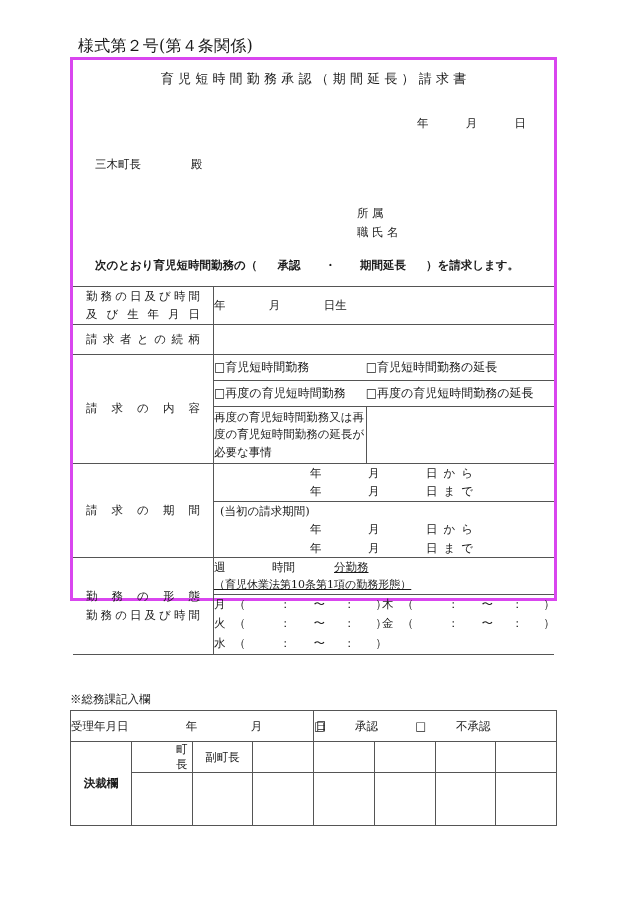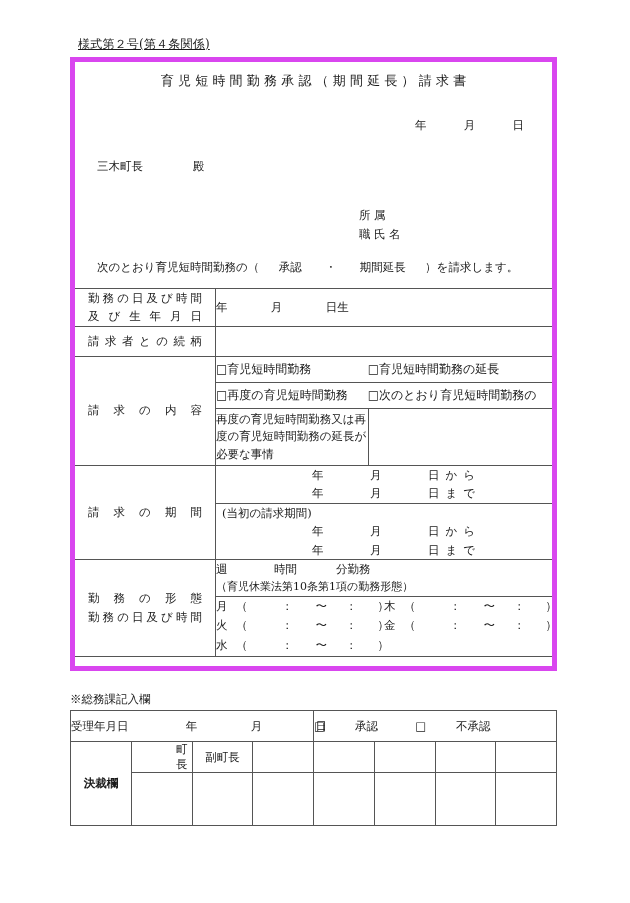--- a/index.html
+++ b/index.html
@@ -20,34 +20,33 @@
     left: 0; top: 0;
     width: 630px;
     height: 903px;
   }
 
   
   .form-no {
     position: absolute;
     left: 78px;
     top: 36px;
-    font-size: 12px;
+    font-size: 16px;
     letter-spacing: 0.2px;
     white-space: nowrap;
-    text-decoration: underline;
   }
 
   
   .main-box {
     position: absolute;
     left: 70px;
     top: 57px;
     width: 487px;
-    height: 614px;
-    border: 5px solid #d946ef;
+    height: 544px;
+    border: 3px solid #d946ef;
     box-sizing: border-box;
   }
 
   
   .upper {
     position: relative;
     height: 226px;
   }
   .title {
     position: absolute;
@@ -84,20 +83,21 @@
     line-height: 1.65;
     white-space: nowrap;
   }
   .affiliation div { letter-spacing: 3.5px; }
   .intro {
     position: absolute;
     left: 22px;
     top: 198px;
     font-size: 11.5px;
     white-space: nowrap;
+    font-weight: bold;
   }
   .intro .gap-s { display: inline-block; width: 12px; }
   .intro .gap-m { display: inline-block; width: 16px; }
 
   
   table.grid {
     border-collapse: collapse;
     width: 100%;
     table-layout: fixed;
   }
@@ -161,20 +161,21 @@
   .per .m { display: inline-block; width: 58px; }
   .per .d { display: inline-block; }
   .per .tail { display: inline-block; letter-spacing: 6px; margin-left: 6px; }
   .per-head { padding-left: 6px; display: block; }
 
   
   .wf-top {
     padding: 4px 0 5px 8px;
     line-height: 1.6;
     white-space: nowrap;
+    text-decoration: underline;
   }
   .wf-top .week { display: inline-block; width: 58px; }
   .wf-top .hh { display: inline-block; width: 62px; }
   .wf-small { font-size: 11px; }
   .days {
     padding: 6px 0 7px 8px;
     line-height: 1.7;
     white-space: nowrap;
   }
   .days .col1 { display: inline-block; width: 168px; }
@@ -307,21 +308,21 @@
             <span>□</span><span>育児短時間勤務の延長</span>
           </span>
         </td>
       </tr>
       <tr>
         <td class="nort cb-row">
           <span class="cb cb-a">
             <span>□</span><span>再度の育児短時間勤務</span>
           </span>
           <span class="cb">
-            <span>□</span><span>次のとおり育児短時間勤務の</span>
+            <span>□</span><span>再度の育児短時間勤務の延長</span>
           </span>
         </td>
       </tr>
       <tr>
         <td class="nort" style="padding:0;">
           <table class="grid" style="width:100%;">
             <tbody>
                   <tr>
               <td class="reason-lbl nolt" style="border-top:0;border-bottom:0;height:56px;">
                 <span>再度の育児短時間勤務又は再度の育児短時間勤務の延長が必要な事情</span>

